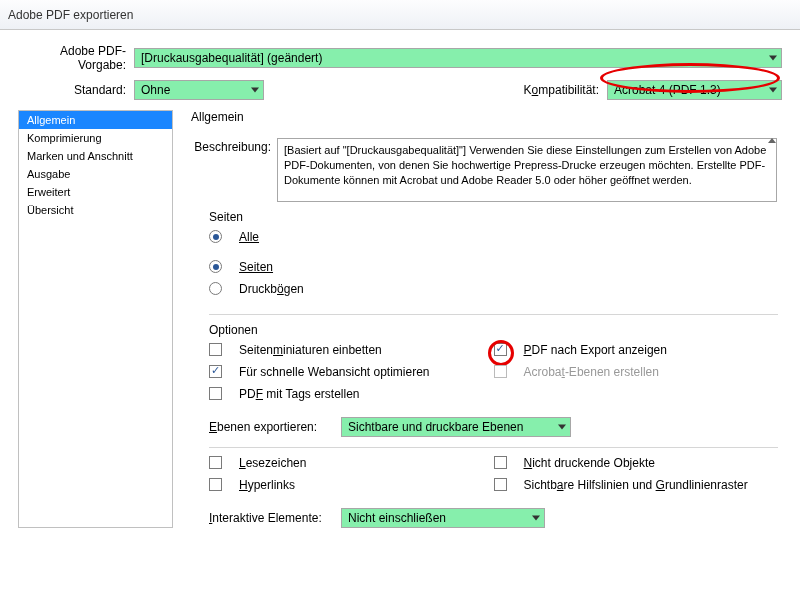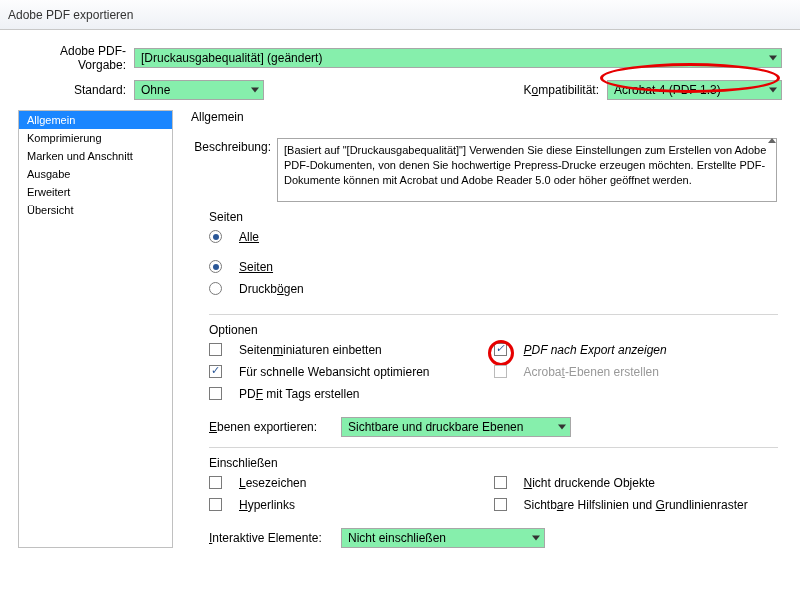--- a/index.html
+++ b/index.html
@@ -126,21 +126,21 @@
             <div class="opt-line">
               <span class="check sel"></span>
               <span class="opt-label">Für schnelle Webansicht optimieren</span>
             </div>
             <div class="opt-line">
               <span class="check"></span>
               <span class="opt-label"><span>PD</span><span class="under">F</span><span> mit Tags erstellen</span></span>
             </div>
           </div>
           <div class="options-col">
-            <div class="opt-line" style="position:relative;font-style:italic;">
+            <div class="opt-line" style="position:relative;">
               <span class="check sel"></span>
               <span class="opt-label"><span class="under">P</span><span>DF nach Export anzeigen</span></span>
               <div class="circle2" style="left:-6px; top:-3px;"></div>
             </div>
             <div class="opt-line">
               <span class="check disabled"></span>
               <span class="opt-label disabled"><span>Acroba</span><span class="under">t</span><span>-Ebenen erstellen</span></span>
             </div>
           </div>
         </div>
@@ -148,21 +148,20 @@
         <div class="ebenen-row">
           <span class="rlabel2"><span class="under">E</span><span>benen exportieren:</span></span>
           <div class="dropdown" style="width:230px;">
             <span>Sichtbare und druckbare Ebenen</span>
             <span class="arrow"></span>
           </div>
         </div>
 
         <div class="divider"></div>
 
-        <div class="group-title">Einschließen</div>
         <div class="options-grid">
           <div class="options-col">
             <div class="opt-line">
               <span class="check"></span>
               <span class="opt-label"><span class="under">L</span><span>esezeichen</span></span>
             </div>
             <div class="opt-line">
               <span class="check"></span>
               <span class="opt-label"><span class="under">H</span><span>yperlinks</span></span>
             </div>

